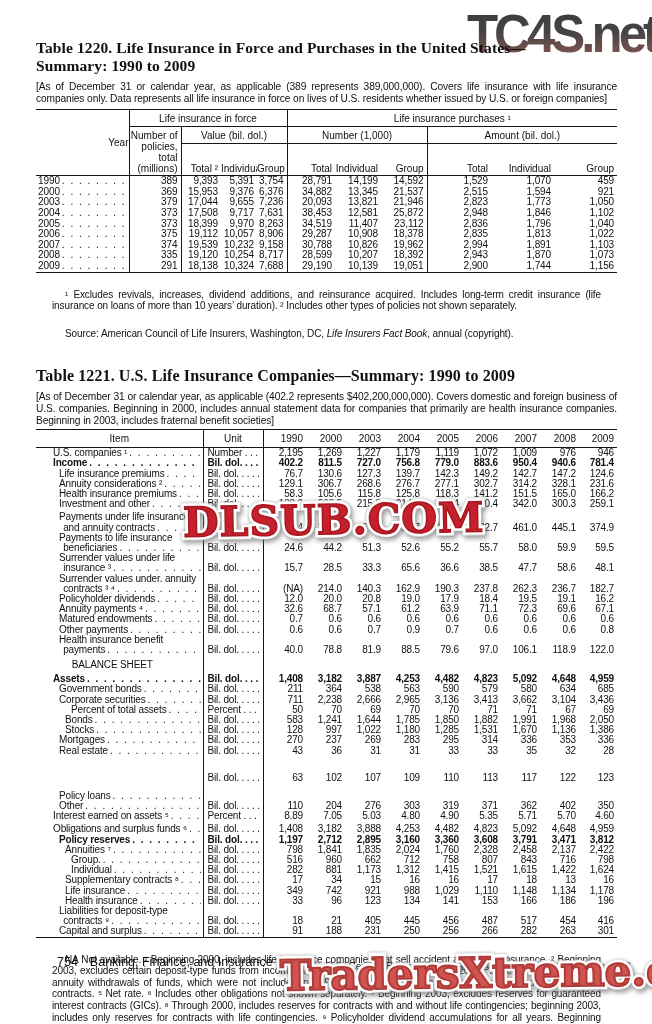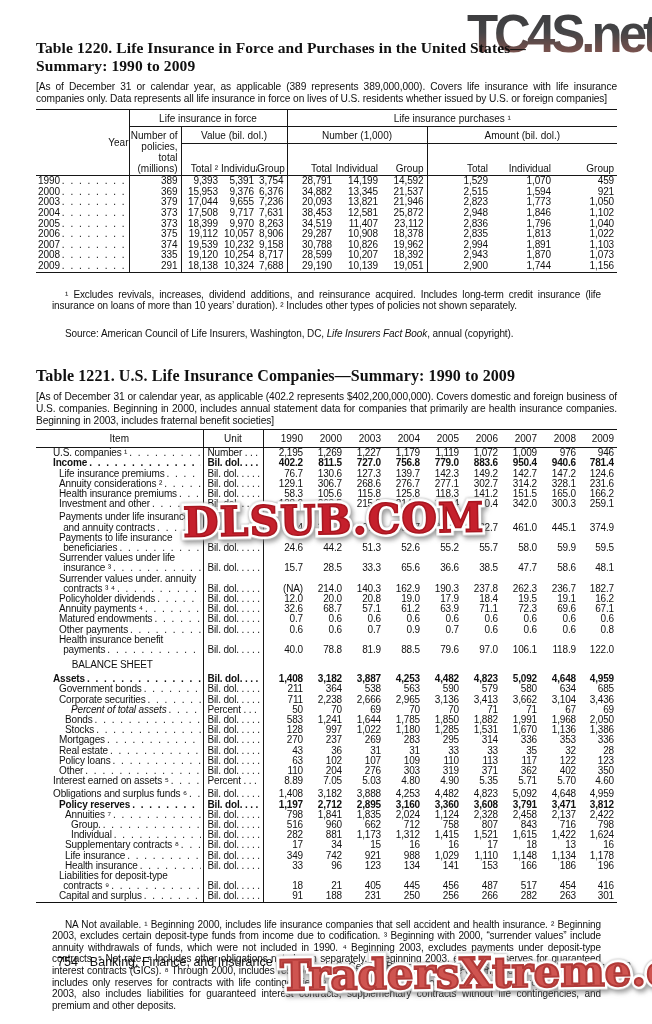--- a/index.html
+++ b/index.html
@@ -722,21 +722,21 @@
             <td class="num">2,965</td>
             <td class="num">3,136</td>
             <td class="num">3,413</td>
             <td class="num">3,662</td>
             <td class="num">3,104</td>
             <td class="num">3,436</td>
           </tr>
           <tr>
             <td class="item">
               <div class="lead">
-                <span class="ind" style="padding-left: 35px; font-style: italic;">Percent of total assets</span>
+                <span class="ind" style="padding-left: 35px;">Percent of total assets</span>
                 <span class="dots"></span>
               </div>
             </td>
             <td class="u">Percent . . .</td>
             <td class="num v1">50</td>
             <td class="num">70</td>
             <td class="num">69</td>
             <td class="num">70</td>
             <td class="num">70</td>
             <td class="num">71</td>
@@ -812,21 +812,21 @@
             <td class="num">31</td>
             <td class="num">33</td>
             <td class="num">33</td>
             <td class="num">35</td>
             <td class="num">32</td>
             <td class="num">28</td>
           </tr>
           <tr>
             <td class="item">
               <div class="lead">
-                <span class="ind" style="padding-left: 23px;">Policy loans</span>
+                <span class="ind" style="padding-left: 23px; margin-top: 35px;">Policy loans</span>
                 <span class="dots"></span>
               </div>
             </td>
             <td class="u">Bil. dol. . . . .</td>
             <td class="num v1">63</td>
             <td class="num">102</td>
             <td class="num">107</td>
             <td class="num">109</td>
             <td class="num">110</td>
             <td class="num">113</td>
@@ -916,21 +916,21 @@
               <div class="lead">
                 <span class="ind" style="padding-left: 29px;">Annuities ⁷</span>
                 <span class="dots"></span>
               </div>
             </td>
             <td class="u">Bil. dol. . . . .</td>
             <td class="num v1">798</td>
             <td class="num">1,841</td>
             <td class="num">1,835</td>
             <td class="num">2,024</td>
-            <td class="num">1,124</td>
+            <td class="num">1,760</td>
             <td class="num">2,328</td>
             <td class="num">2,458</td>
             <td class="num">2,137</td>
             <td class="num">2,422</td>
           </tr>
           <tr>
             <td class="item">
               <div class="lead">
                 <span class="ind" style="padding-left: 35px;">Group.</span>
                 <span class="dots"></span>

